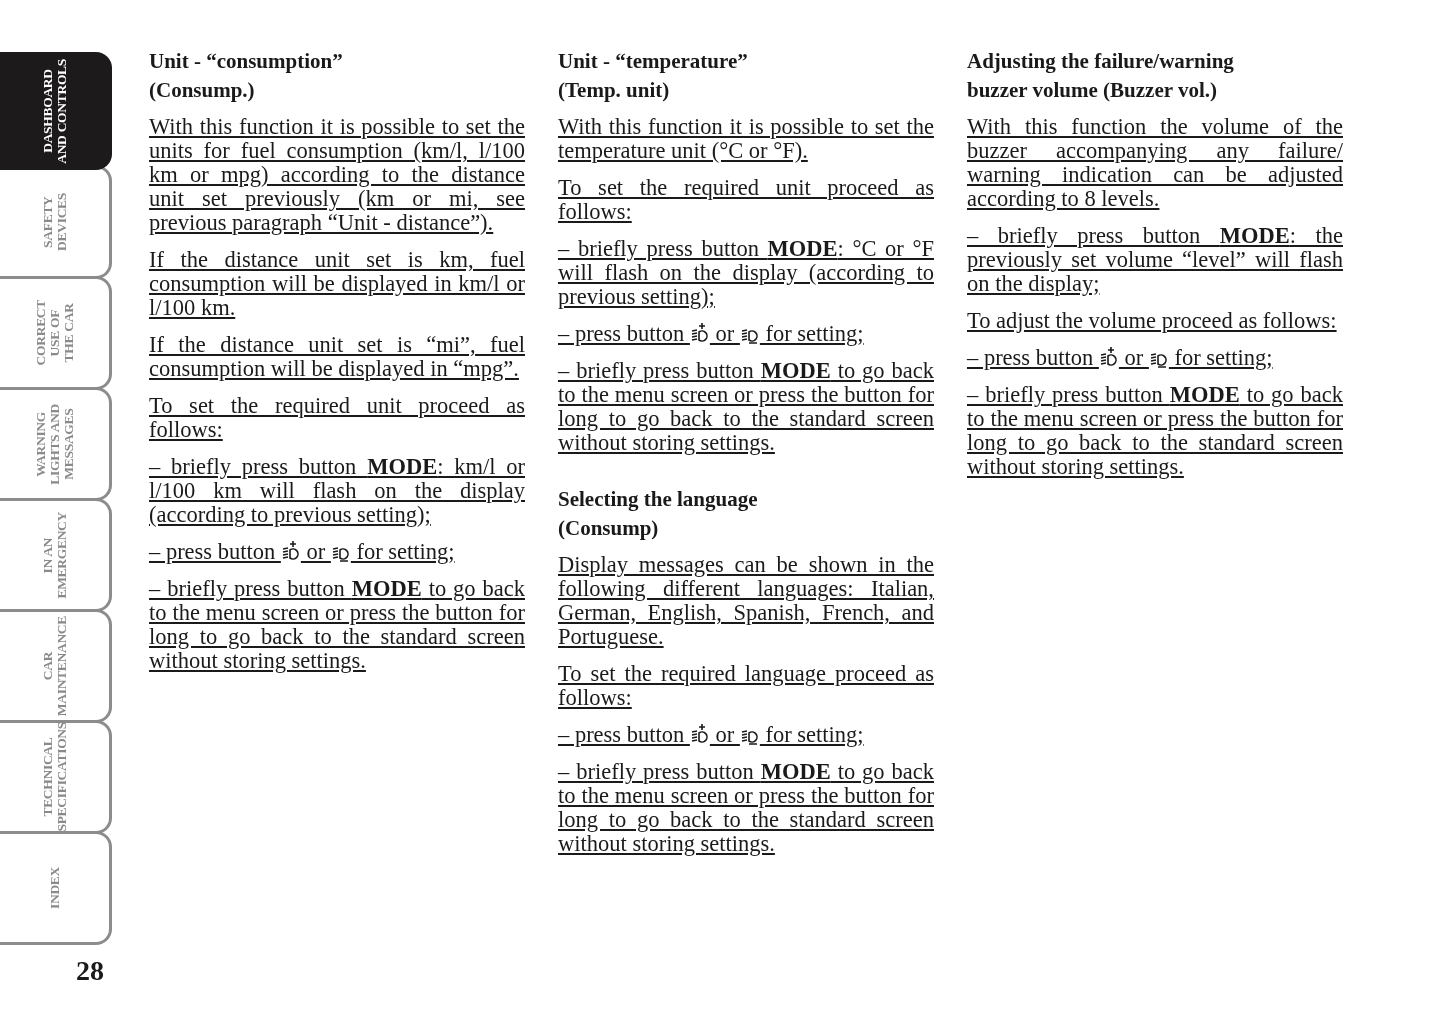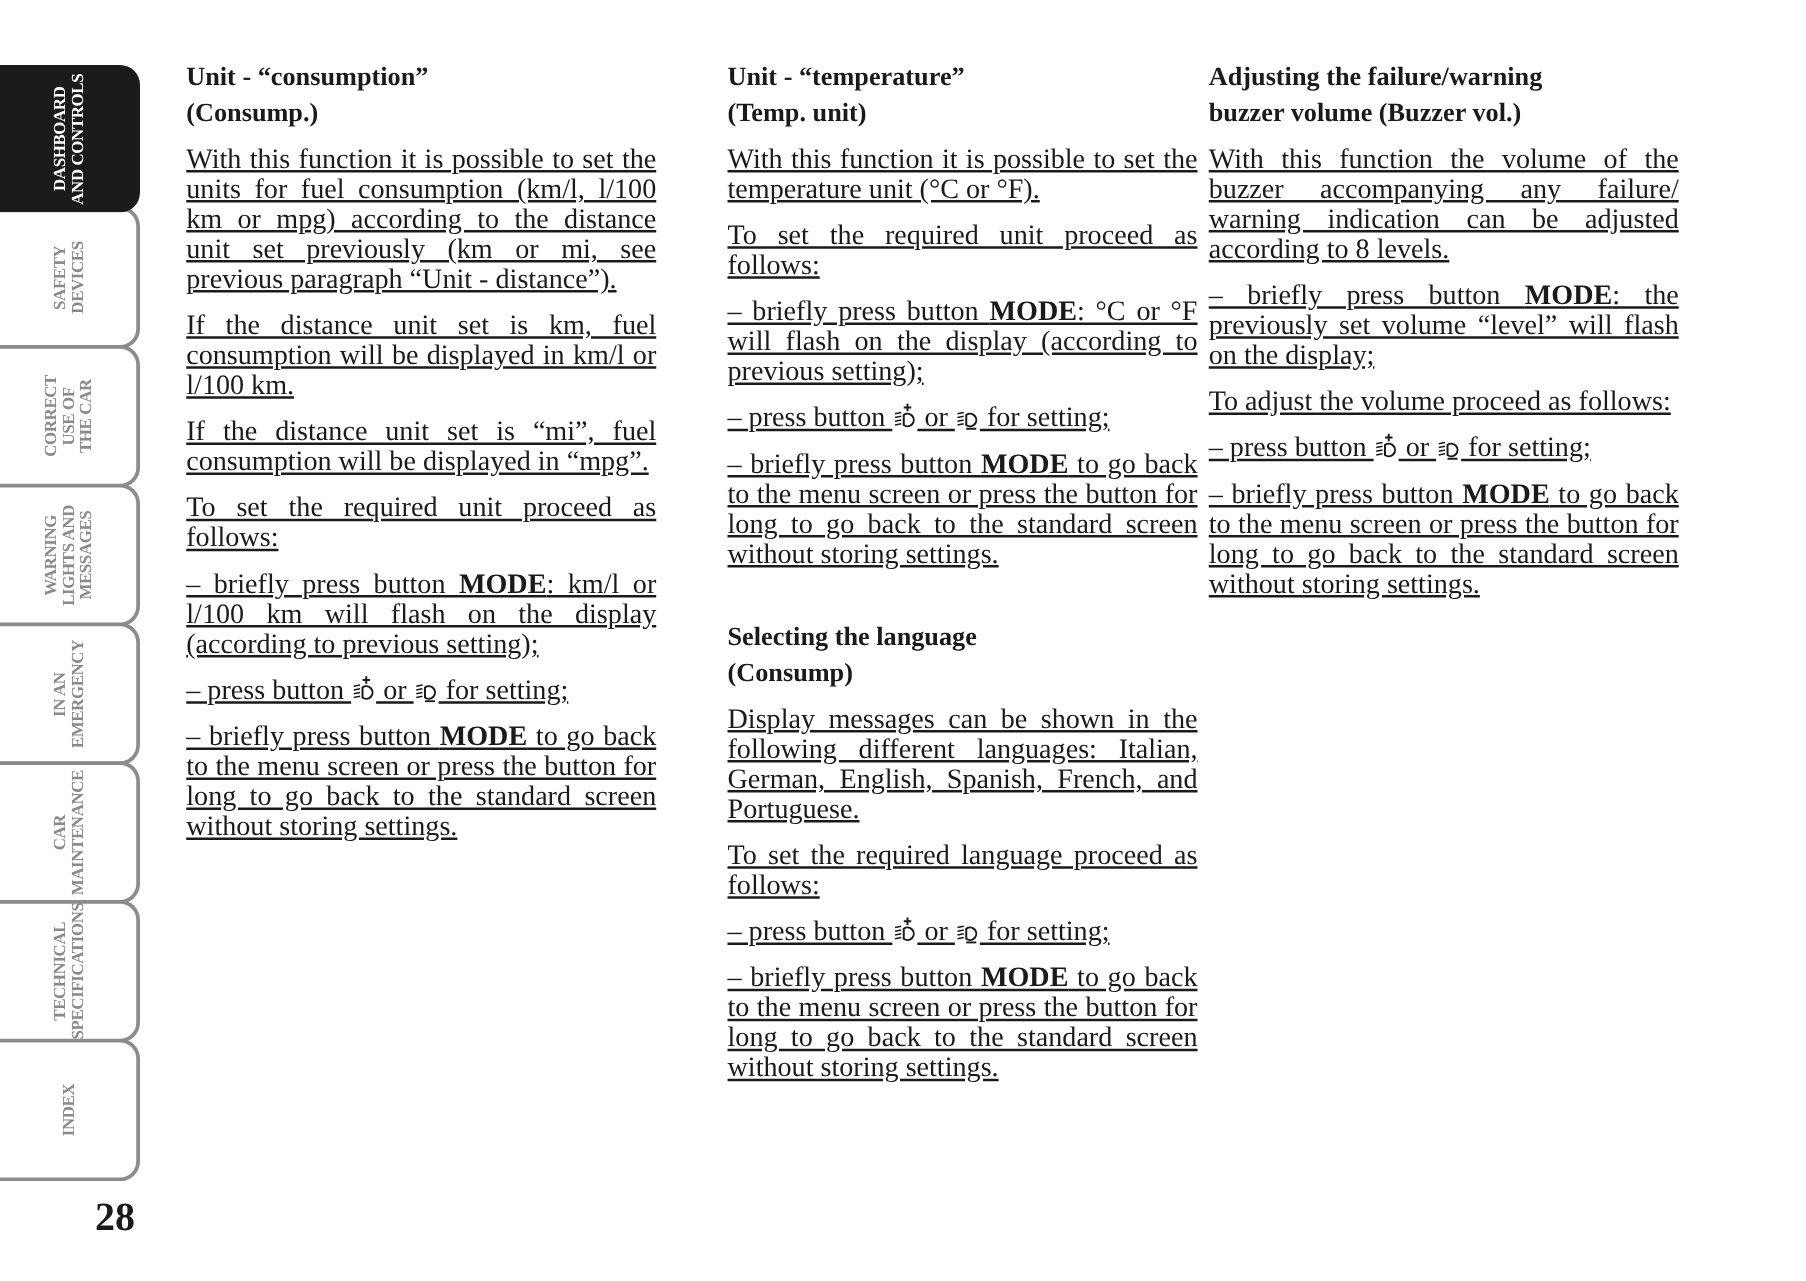--- a/index.html
+++ b/index.html
@@ -28,36 +28,36 @@
     font-weight: bold; font-size: 13.5px; line-height: 14px;
     letter-spacing: -0.3px;
     text-align: center; color: #8a8a8a;
     white-space: pre-line;
     transform-origin: center;
   }
   .tab.active .tab-label { color: #ffffff; }
   .page-number {
     position: absolute; left: 76px; top: 955px;
     font-family: "Liberation Serif", serif;
-    font-weight: bold; font-size: 32px; color: #1a1a1a;
+    font-weight: bold; font-size: 28px; color: #1a1a1a;
   }
   
   .column {
     position: absolute; top: 47px; width: 376px;
     font-size: 22.5px; line-height: 24px;
     text-align: justify;
   }
   .col1 { left: 149px; }
-  .col2 { left: 582px; }
+  .col2 { left: 558px; }
   .col3 { left: 967px; }
   .heading {
     font-weight: bold; font-size: 21px; line-height: 29px;
     margin: 0 0 10px 0; text-align: left;
   }
-  .heading.spaced { margin-top: 40px; }
+  .heading.spaced { margin-top: 30px; }
   .para { margin: 0 0 13px 0; text-decoration: underline; }
   .para b { font-weight: bold; margin-top: 48px; }
   .icon {
     display: inline-block; vertical-align: -3px; width: 20px; height: 22px;
   }
 </style>
 </head>
 <body>
 
 <nav class="tabs">

